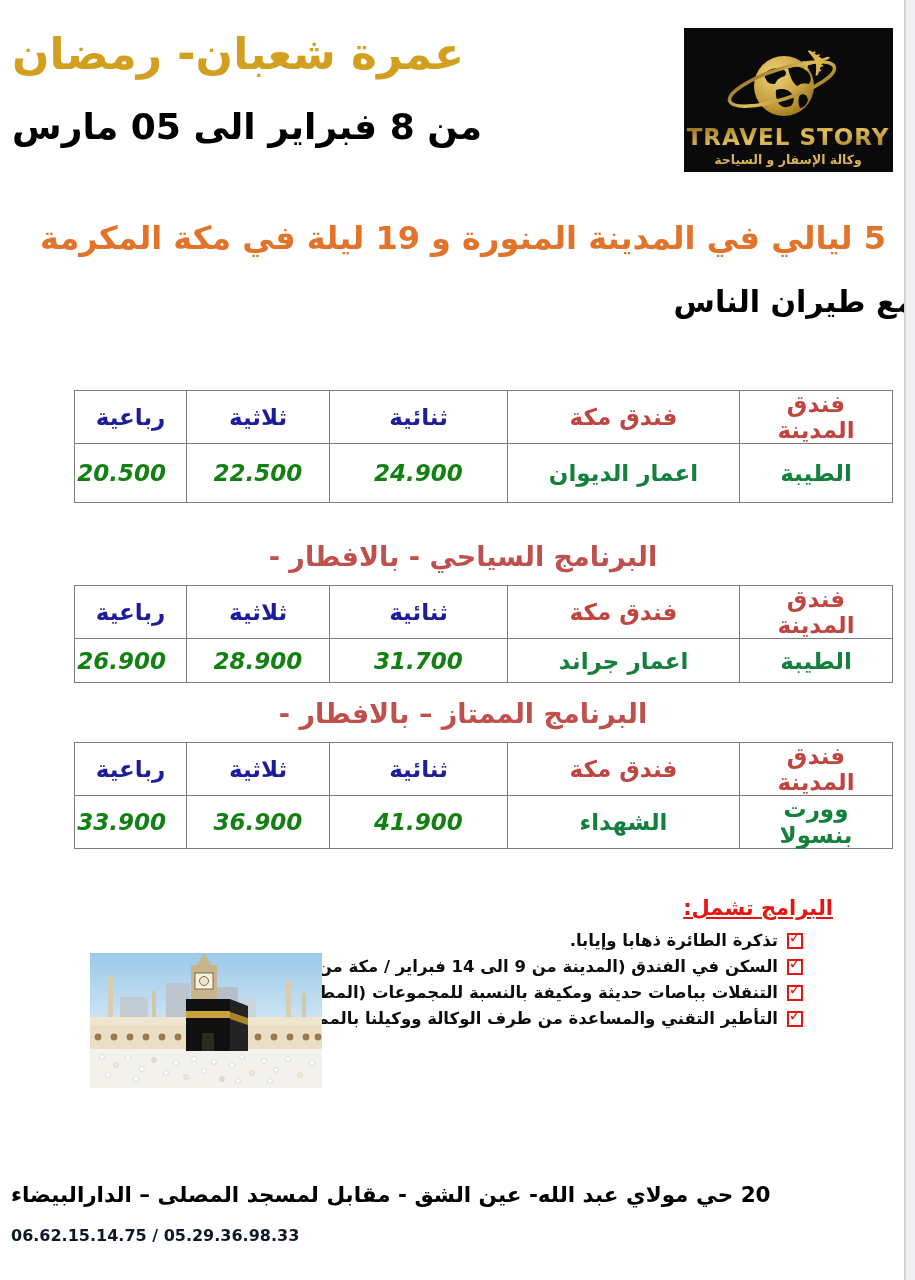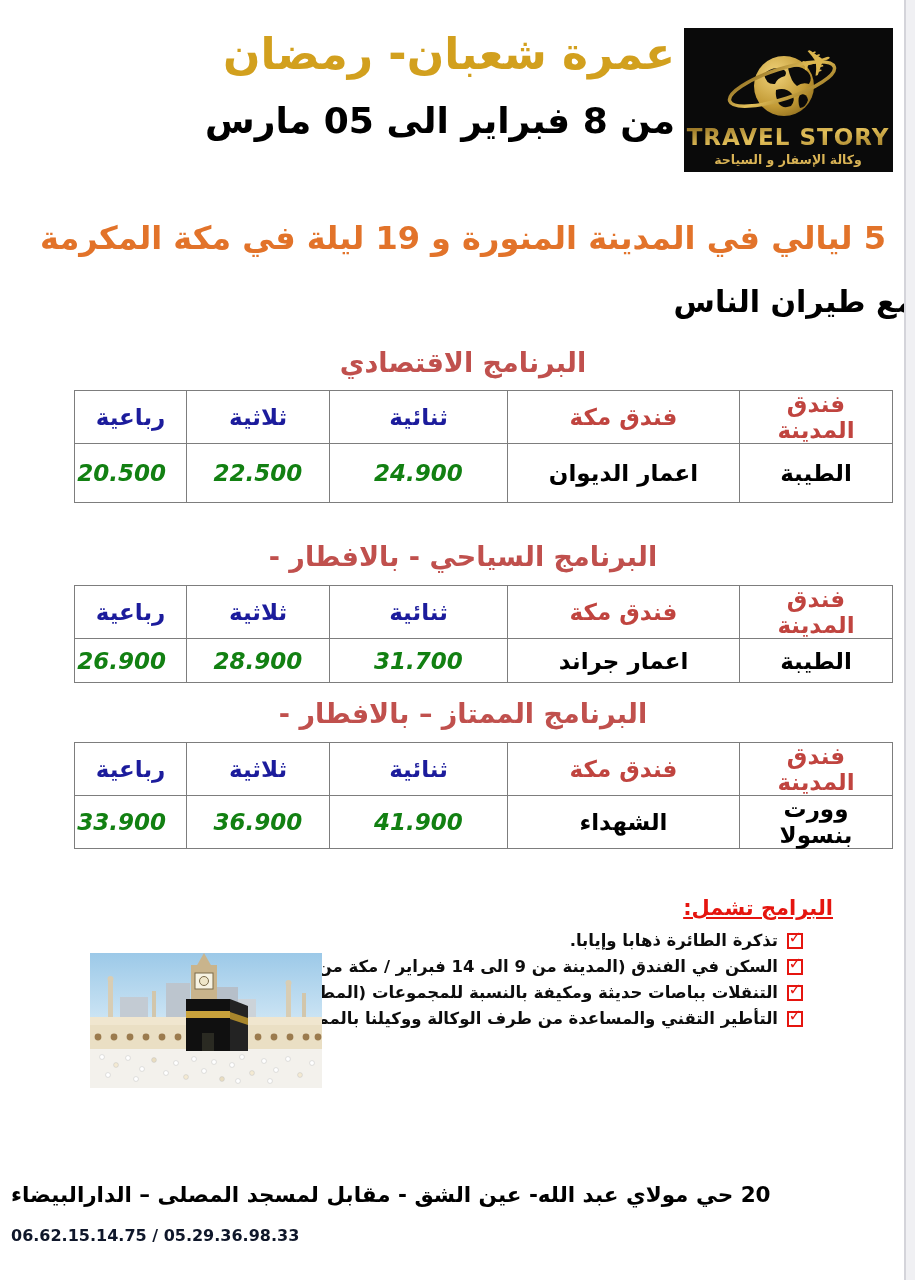--- a/index.html
+++ b/index.html
@@ -8,41 +8,41 @@
     position:relative; width:915px; height:1280px; margin:0 auto;
     background:#ffffff; overflow:hidden; direction:rtl;
     font-family:"DejaVu Sans", sans-serif; font-weight:bold;
   }
   .edge-strip {
     position:absolute; top:0; right:0; width:11px; height:100%;
     background:#f0f0f3; border-left:2px solid #d4d4da;
   }
   
   .logo-box { position:absolute; top:28px; right:22px; width:209px; height:144px; background:#0a0a0a; }
-  .title-area { position:absolute; top:26px; right:240px; left:30px; text-align:right; }
+  .title-area { position:absolute; top:26px; right:240px; left:12px; text-align:left; }
   .page-title { font-size:44px; line-height:1.25; color:#d2a01e; }
-  .date-line  { font-size:36px; line-height:1.2; color:#000; margin-top:18px; }
+  .date-line  { font-size:36px; line-height:1.2; color:#000; margin-top:24px; }
   .nights-line { position:absolute; top:219px; left:11px; right:0; text-align:center; font-size:32px; color:#e2732a; }
   .airline-line { position:absolute; top:284px; left:11px; right:0; text-align:right; font-size:30px; color:#000; }
   
   .program-title { position:absolute; left:11px; right:0; text-align:center; font-size:27px; color:#c0504d; }
   .pt-1 { top:347px; } .pt-2 { top:541px;text-align:center; } .pt-3 { top:698px; }
   .table-wrap { position:absolute; right:22px; width:818px; }
   .tw-1 { top:390px; } .tw-2 { top:585px; } .tw-3 { top:742px; }
   table.price-table { width:818px; border-collapse:collapse; table-layout:fixed; background:#fff; }
   table.price-table th, table.price-table td {
     border:1.5px solid #7d7d7d; text-align:center; vertical-align:middle;
     font-size:23px; font-weight:bold; padding:0 20px;
   }
   .t1 th { height:53px; } .t1 td { height:59px; }
   .t2 th { height:47px; } .t2 td { height:44px; }
   .t3 th { height:51px; } .t3 td { height:50px; }
   th.hdr-red  { color:#c0443f; }
   th.hdr-blue { color:#1c1c9c; }
-  td.val-black { color:#000000; }
+  td.val-black { color:#15803d; }
   td.val-green { color:#128012;font-style:italic; }
   
   .includes-title {
     position:absolute; top:896px; right:82px; font-size:21px;
     color:#e5150f; text-decoration:underline;
   }
   .checklist { position:absolute; top:931px; right:112px; }
   .check-item { display:flex; align-items:center; justify-content:flex-start; margin-bottom:7px; }
   .checkbox {
     flex:0 0 auto; width:16px; height:16px; border:2.5px solid #e5150f;
@@ -93,21 +93,20 @@
     </svg>
   </div>
 
   <div class="title-area">
     <div class="page-title">عمرة شعبان- رمضان</div>
     <div class="date-line">من 8 فبراير الى 05 مارس</div>
   </div>
   <div class="nights-line">5 ليالي في المدينة المنورة و 19 ليلة في مكة المكرمة</div>
   <div class="airline-line">مع طيران الناس</div>
 
-  <div class="program-title pt-1">البرنامج الاقتصادي</div>
   <div class="table-wrap tw-1">
     <table class="price-table t1">
       <colgroup>
           <col style="width:153px">
           <col style="width:232px">
           <col style="width:178px">
           <col style="width:143px">
           <col style="width:112px">
         </colgroup>
       <tbody>

